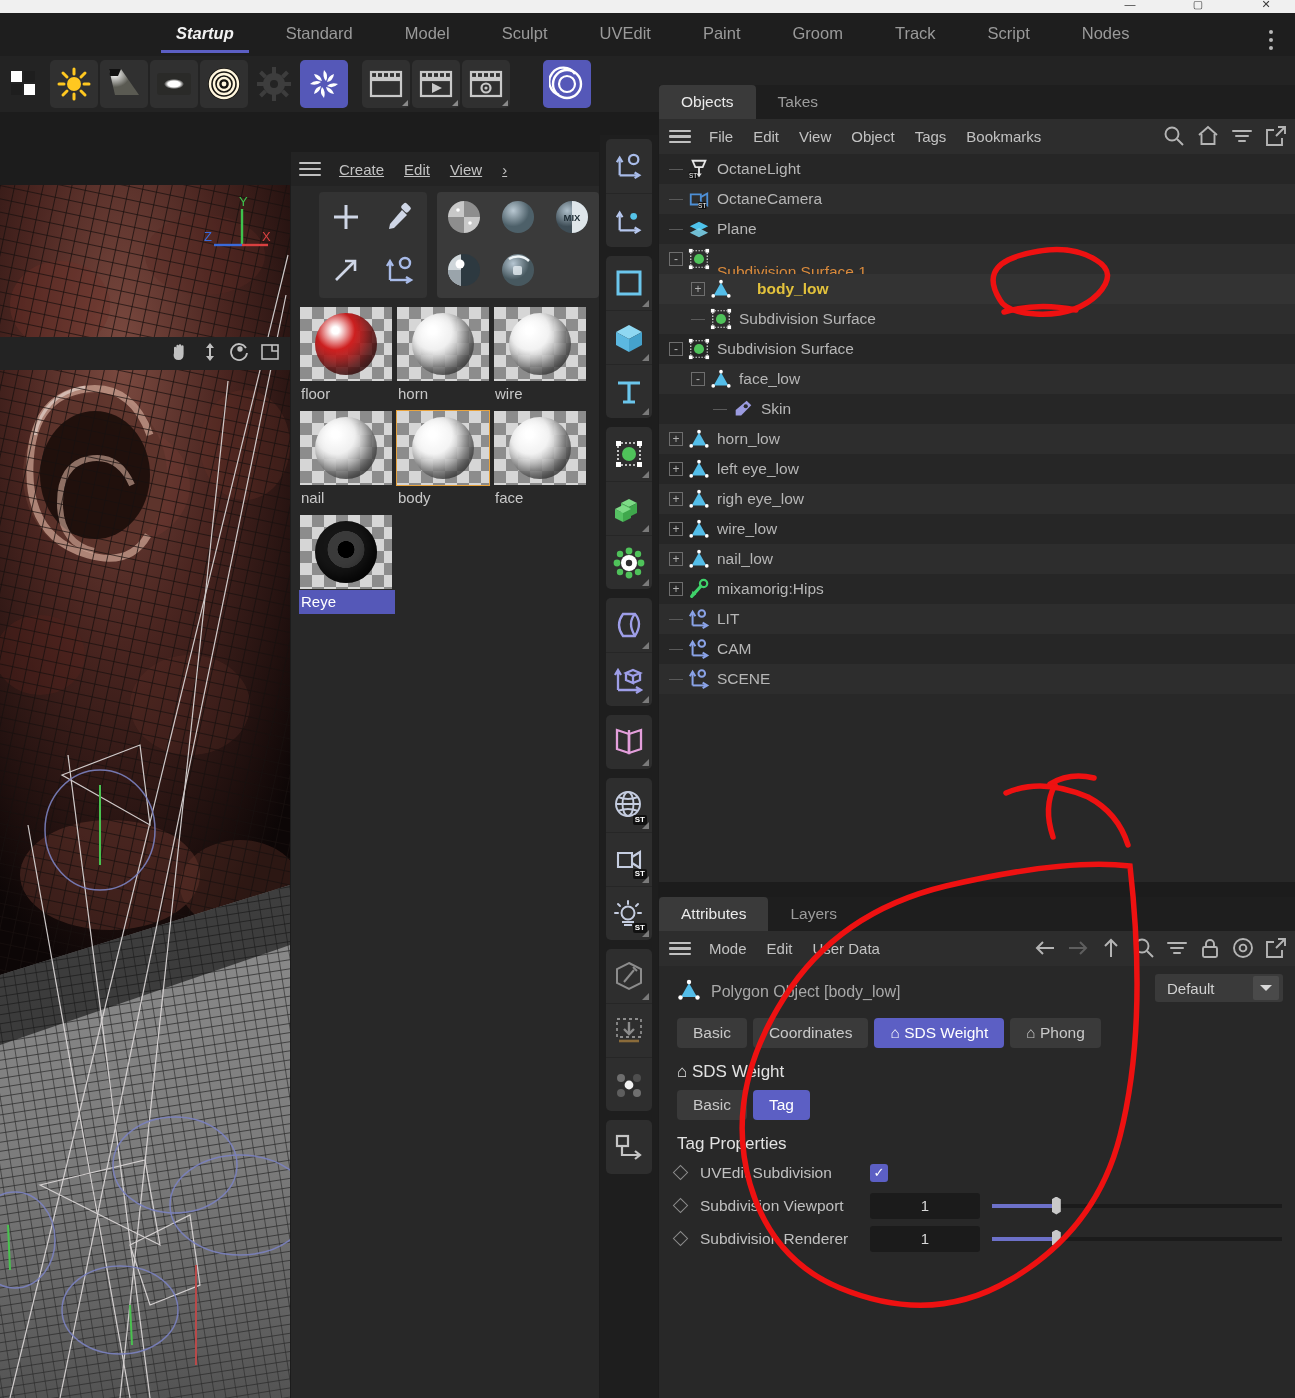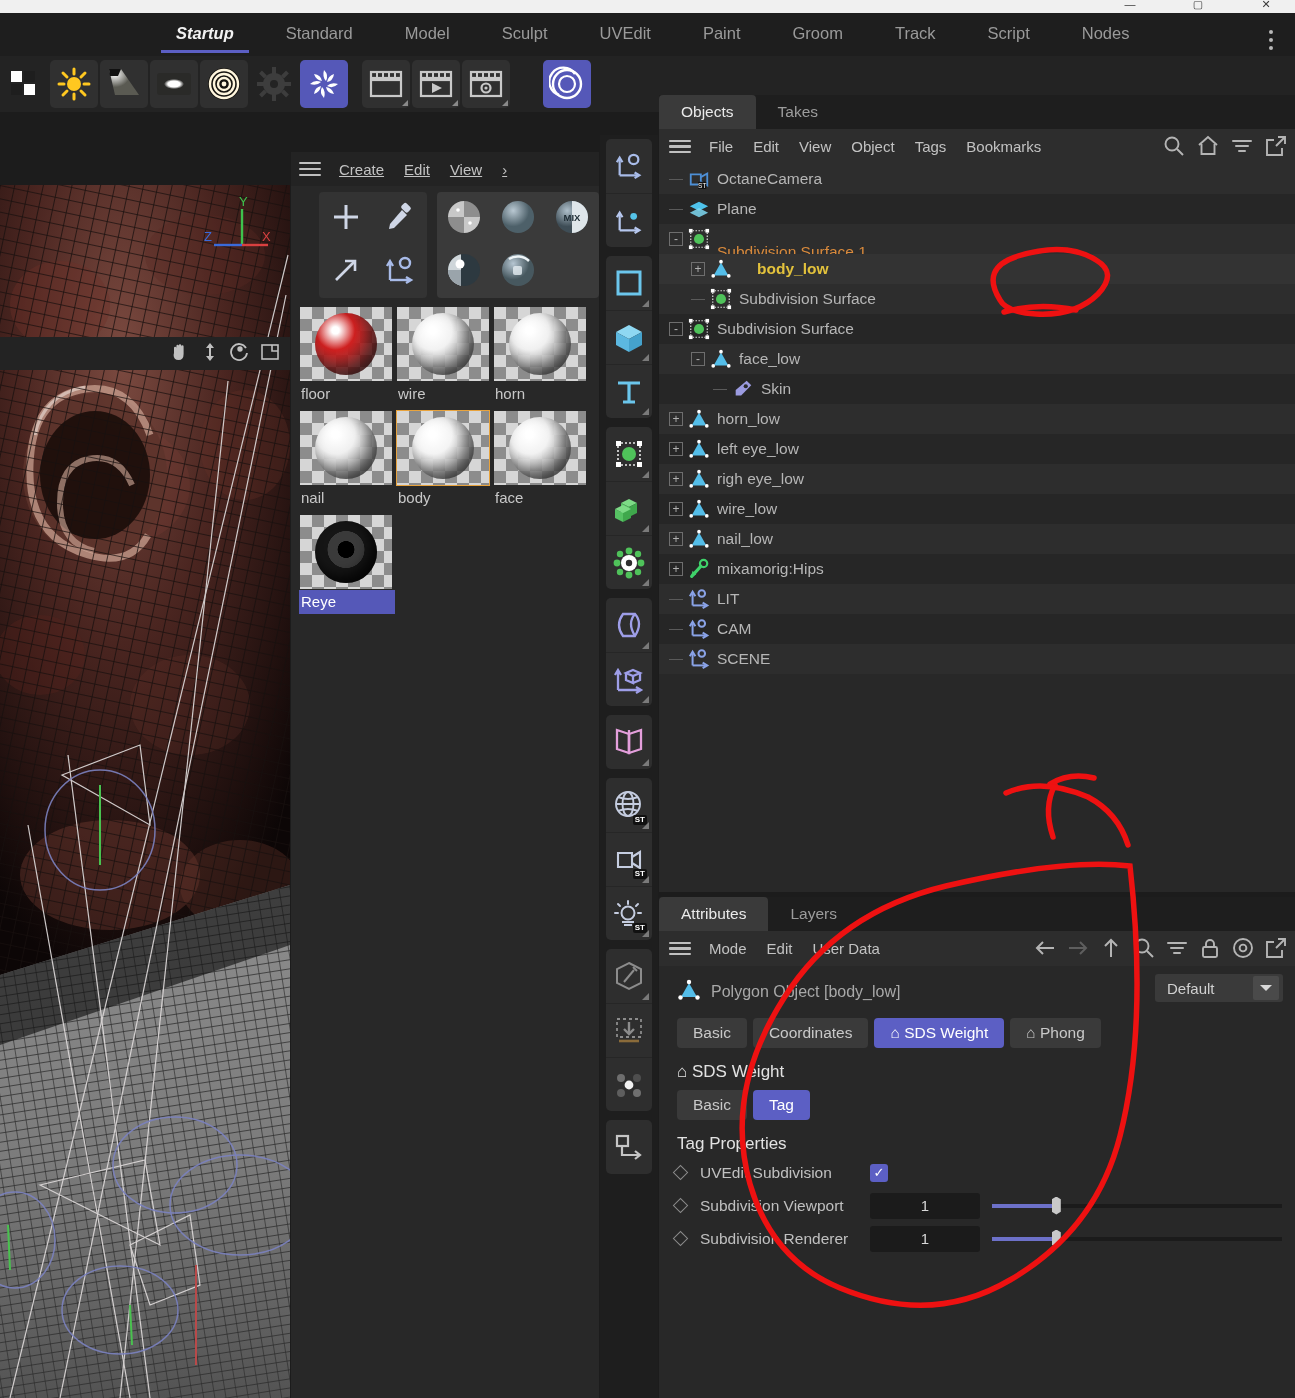--- a/index.html
+++ b/index.html
@@ -141,21 +141,21 @@
     border-left: 7px solid transparent; border-bottom: 7px solid #7a7a7a;
   }
   .stbadge {
     position: absolute; right: 5px; bottom: 7px; background: #111; color: #fff;
     font-size: 8px; font-weight: bold; padding: 1px 2px; border-radius: 2px;
     line-height: 8px;
   }
 
   
   .objpanel {
-    position: absolute; left: 659px; top: 95px; width: 636px; height: 797px;
+    position: absolute; left: 659px; top: 85px; width: 636px; height: 797px;
     background: #282828;
   }
   .tabstrip { height: 34px; background: #1e1e1e; display: flex; align-items: flex-end; }
   .ptab { padding: 8px 22px 8px 22px; font-size: 15.5px; color: #9c9c9c; }
   .ptab.active { background: #3a3a3a; color: #eaeaea; border-radius: 4px 4px 0 0; }
   .obj-menubar {
     height: 35px; background: #2d2d2d; display: flex; align-items: center;
     padding-left: 10px; font-size: 15px; color: #c2c2c2; position: relative;
   }
   .obj-menubar .mi { padding: 0 10px; }
@@ -643,30 +643,30 @@
         <div class="matcell">
           <div class="matsw">
             <div class="checker"></div>
             <div class="sphere" style="background: radial-gradient(circle at 33% 28%, rgb(255, 255, 255) 0px, rgb(255, 255, 255) 6%, rgb(207, 32, 32) 32%, rgba(0, 0, 0, 0.55) 100%); box-shadow: rgba(0, 0, 0, 0.45) -7px -8px 14px inset;"></div>
           </div>
           <div class="matlabel">floor</div>
         </div>
         <div class="matcell">
           <div class="matsw">
             <div class="checker"></div>
+            <div class="sphere" style="background: radial-gradient(circle at 33% 28%, rgb(255, 255, 255) 0px, rgb(255, 255, 255) 6%, rgb(240, 240, 240) 32%, rgba(0, 0, 0, 0.55) 100%); box-shadow: rgba(0, 0, 0, 0.45) -7px -8px 14px inset;"></div>
+          </div>
+          <div class="matlabel">horn</div>
+        </div>
+        <div class="matcell">
+          <div class="matsw">
+            <div class="checker"></div>
             <div class="sphere" style="background: radial-gradient(circle at 33% 28%, rgb(255, 255, 255) 0px, rgb(255, 255, 255) 6%, rgb(242, 242, 242) 32%, rgba(0, 0, 0, 0.55) 100%); box-shadow: rgba(0, 0, 0, 0.45) -7px -8px 14px inset;"></div>
           </div>
           <div class="matlabel">wire</div>
-        </div>
-        <div class="matcell">
-          <div class="matsw">
-            <div class="checker"></div>
-            <div class="sphere" style="background: radial-gradient(circle at 33% 28%, rgb(255, 255, 255) 0px, rgb(255, 255, 255) 6%, rgb(240, 240, 240) 32%, rgba(0, 0, 0, 0.55) 100%); box-shadow: rgba(0, 0, 0, 0.45) -7px -8px 14px inset;"></div>
-          </div>
-          <div class="matlabel">horn</div>
         </div>
         <div class="matcell">
           <div class="matsw">
             <div class="checker"></div>
             <div class="sphere" style="background: radial-gradient(circle at 33% 28%, rgb(255, 255, 255) 0px, rgb(255, 255, 255) 6%, rgb(240, 240, 240) 32%, rgba(0, 0, 0, 0.55) 100%); box-shadow: rgba(0, 0, 0, 0.45) -7px -8px 14px inset;"></div>
           </div>
           <div class="matlabel">nail</div>
         </div>
         <div class="matcell">
           <div class="matsw sel">
@@ -942,20 +942,34 @@
           <svg width="22" height="22" viewBox="0 0 22 22" fill="none" stroke="#b4b4b4" stroke-width="1.9">
             <path d="M13 2 H20 V9"></path>
               <path d="M20 2 L11 11"></path>
             <path d="M17 13 V20 H2 V5 H9"></path>
           </svg>
         </span>
       </div>
     </div>
     <div class="tree" id="objtree">
       <div class="vdiv"></div>
+    <div class="row dark">
+          <span style="width: 10px; flex: 0 0 auto;"></span>
+          <span style="width: 14px; flex: 0 0 auto; border-top: 1px solid rgb(90, 90, 90);"></span>
+          <span style="margin: 0px 7px 0px 5px; display: flex; flex: 0 0 auto;">
+            <svg width="22" height="22" viewBox="0 0 24 24">
+              <path d="M5 3 H19 L16 10 H8 Z" fill="none" stroke="#e6e6e6" stroke-width="2"></path>
+              <line x1="12" y1="10" x2="12" y2="20" stroke="#e6e6e6" stroke-width="2"></line>
+              <path d="M9 17 L12 21 L15 17" fill="#e6e6e6"></path>
+              <rect x="1" y="15" width="9" height="8" rx="1" fill="#111"></rect>
+              <text x="5.5" y="21.5" fill="#fff" font-size="7" text-anchor="middle" font-family="Liberation Sans,sans-serif">ST</text>
+            </svg>
+          </span>
+          <span class="rname ">OctaneLight</span>
+        </div>
         <div class="row alt">
           <span style="width: 10px; flex: 0 0 auto;"></span>
           <span style="width: 14px; flex: 0 0 auto; border-top: 1px solid rgb(90, 90, 90);"></span>
           <span style="margin: 0px 7px 0px 5px; display: flex; flex: 0 0 auto;">
             <svg width="22" height="22" viewBox="0 0 24 24">
               <path d="M3 7 H14 V18 H3 Z" fill="none" stroke="#4d8fd6" stroke-width="2"></path>
               <path d="M14 10 L21 6 V19 L14 15" fill="none" stroke="#4d8fd6" stroke-width="2"></path>
               <rect x="11" y="15" width="9" height="8" rx="1" fill="#111"></rect>
               <text x="15.5" y="21.5" fill="#fff" font-size="7" text-anchor="middle" font-family="Liberation Sans,sans-serif">ST</text>
             </svg>

